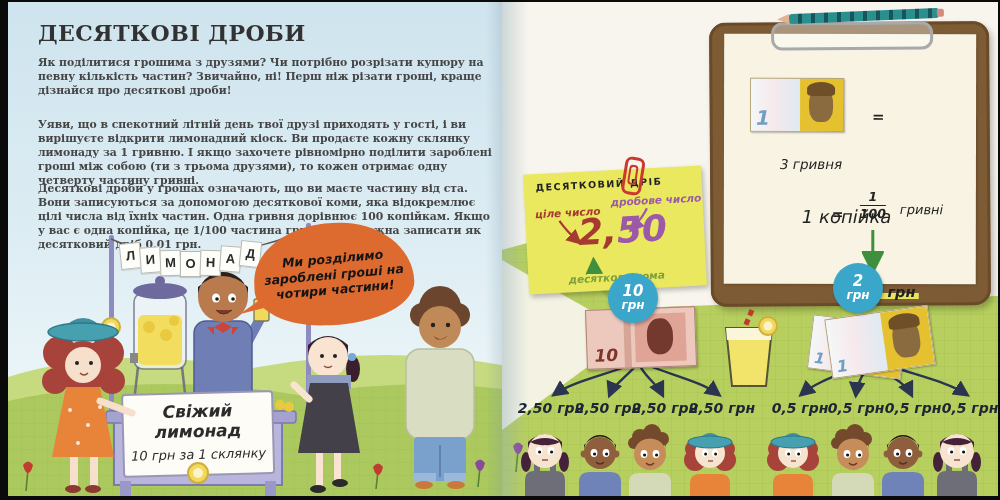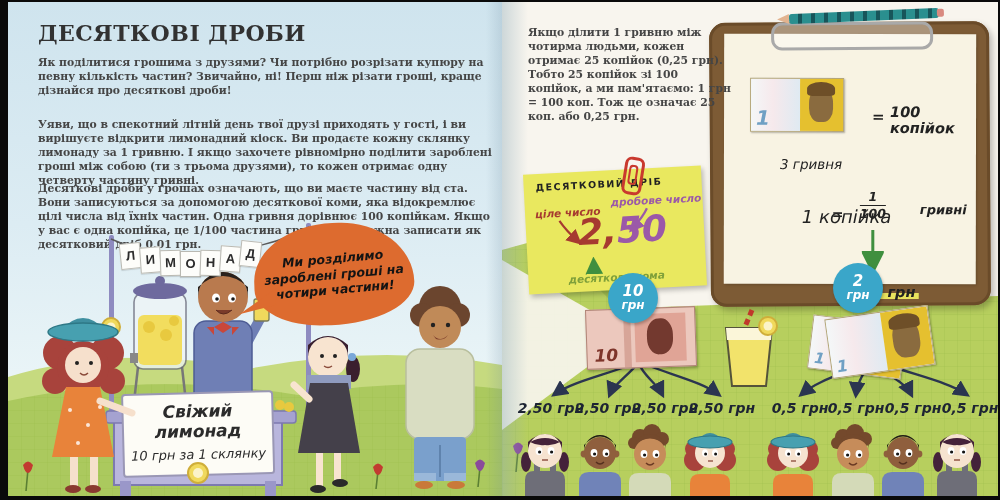--- a/index.html
+++ b/index.html
@@ -72,21 +72,21 @@
   .pencil::after{content:'';position:absolute;right:-5px;top:1px;width:7px;height:8px;background:#d98a80;border-radius:2px;}
   .cp{position:absolute;font-weight:bold;color:#222;}
   .cp-eq1{left:148px;top:74px;font-size:15px;font-family:"DejaVu Sans",sans-serif;}
   .cp-100k{left:166px;top:70px;font-size:14.5px;}
   .cp-1grn{left:56px;top:122px;font-size:13.5px;font-weight:normal;}
   .cp-1kop{left:38px;top:172px;font-size:18px;font-weight:normal;margin-left:40px;}
   .cp-eq2{left:108px;top:172px;font-size:14px;font-family:"DejaVu Sans",sans-serif;}
   .cp-fracbox{position:absolute;left:132px;top:156px;width:34px;text-align:center;font-family:"DejaVu Sans",sans-serif;}
   .cp-fracbox .num,.cp-fracbox .den{display:block;font-size:12.5px;font-style:italic;font-weight:bold;color:#222;line-height:1.15;}
   .cp-fracbox .bar{display:block;border-top:1.6px solid #222;margin:1px 4px;}
-  .cp-grv{left:196px;top:168px;font-size:13px;font-weight:bold;}
+  .cp-grv{left:176px;top:168px;font-size:13px;font-weight:normal;}
   .cp-res{left:120px;top:250px;font-size:14.5px;
     background:linear-gradient(transparent 58%,#e9e45e 58%,#e9e45e 92%,transparent 92%);padding:0 3px;}
 
   
   .uah1{position:absolute;display:flex;border:1px solid #b5a678;background:#eef2f3;box-shadow:1px 1px 2px rgba(0,0,0,.3);overflow:hidden;}
   .u1-left{flex:1.15;position:relative;background:linear-gradient(90deg,#f4f7f8 0%,#f6e9ec 45%,#dfeaf2 100%);}
   .u1-num{position:absolute;left:5px;bottom:1px;color:#6fa0c4;font-weight:bold;font-style:italic;font-family:"DejaVu Sans",sans-serif;}
   .u1-right{flex:1;position:relative;background:#e5c02f;}
   .u1-face{position:absolute;left:20%;top:18%;width:56%;height:64%;background:#8a6b3f;border-radius:45% 45% 40% 40%;}
   .u1-face::before{content:'';position:absolute;left:-8%;top:-18%;width:116%;height:40%;background:#6e4f28;border-radius:50% 50% 20% 20%;}
@@ -301,21 +301,20 @@
     <path d="M58,232 L132,306 L120,310 L50,240 Z" fill="#96b549" opacity=".6"></path>
     <g stroke="#5b7f33" stroke-width="1.6">
       <line x1="14" y1="470" x2="16" y2="448"></line>
         <path d="M11,444 q5,-7 10,0 q-2,8 -5,8 q-3,0 -5,-8Z" fill="#8a4a9b" stroke="none"></path>
       <line x1="36" y1="478" x2="38" y2="458"></line>
         <path d="M33,454 q5,-7 10,0 q-2,8 -5,8 q-3,0 -5,-8Z" fill="#c23b30" stroke="none"></path>
     </g>
   </svg>
 
   <div class="rtext">
-    <p>Якщо ділити 1 гривню між чотирма людьми, кожен отримає 25 копійок (0,25 грн). Тобто 25 копійок зі 100 копійок, а ми пам'ятаємо: 1 грн = 100 коп. Тож це означає 25 коп. або 0,25 грн.</p>
   </div>
 
   <div class="sticky">
     <div class="clip-red"></div>
     <span class="st-title">ДЕСЯТКОВИЙ ДРІБ</span>
     <span class="st-whole hand">ціле число</span>
     <span class="st-frac hand">дробове число</span>
     <svg width="178" height="120" style="position:absolute;left:0;top:0">
       <path d="M34,48 C40,58 46,64 52,70" fill="none" stroke="#a63a30" stroke-width="2.2" marker-end="url(#ahr)"></path>
       <path d="M122,40 C118,48 112,54 106,60" fill="none" stroke="#9b59a8" stroke-width="2.2" marker-end="url(#ahp)"></path>
@@ -329,21 +328,20 @@
     <div class="paper">
       <div class="uah1" style="left:26px;top:44px;width:92px;height:52px">
         <div class="u1-left">
             <span class="u1-num" style="font-size:20px">1</span>
           </div>
         <div class="u1-right">
             <span class="u1-face"></span>
           </div>
       </div>
       <span class="cp cp-eq1">=</span>
-      <span class="cp cp-100k hand">100 копійок</span>
       <span class="cp cp-1grn hand">3 гривня</span>
       <span class="cp cp-1kop hand">1 копійка</span>
       <span class="cp cp-eq2">=</span>
       <span class="cp-fracbox">
         <span class="num">1</span>
         <span class="bar"></span>
         <span class="den">100</span>
       </span>
       <span class="cp cp-grv hand">гривні</span>
       <svg width="22" height="48" style="position:absolute;left:138px;top:194px">

